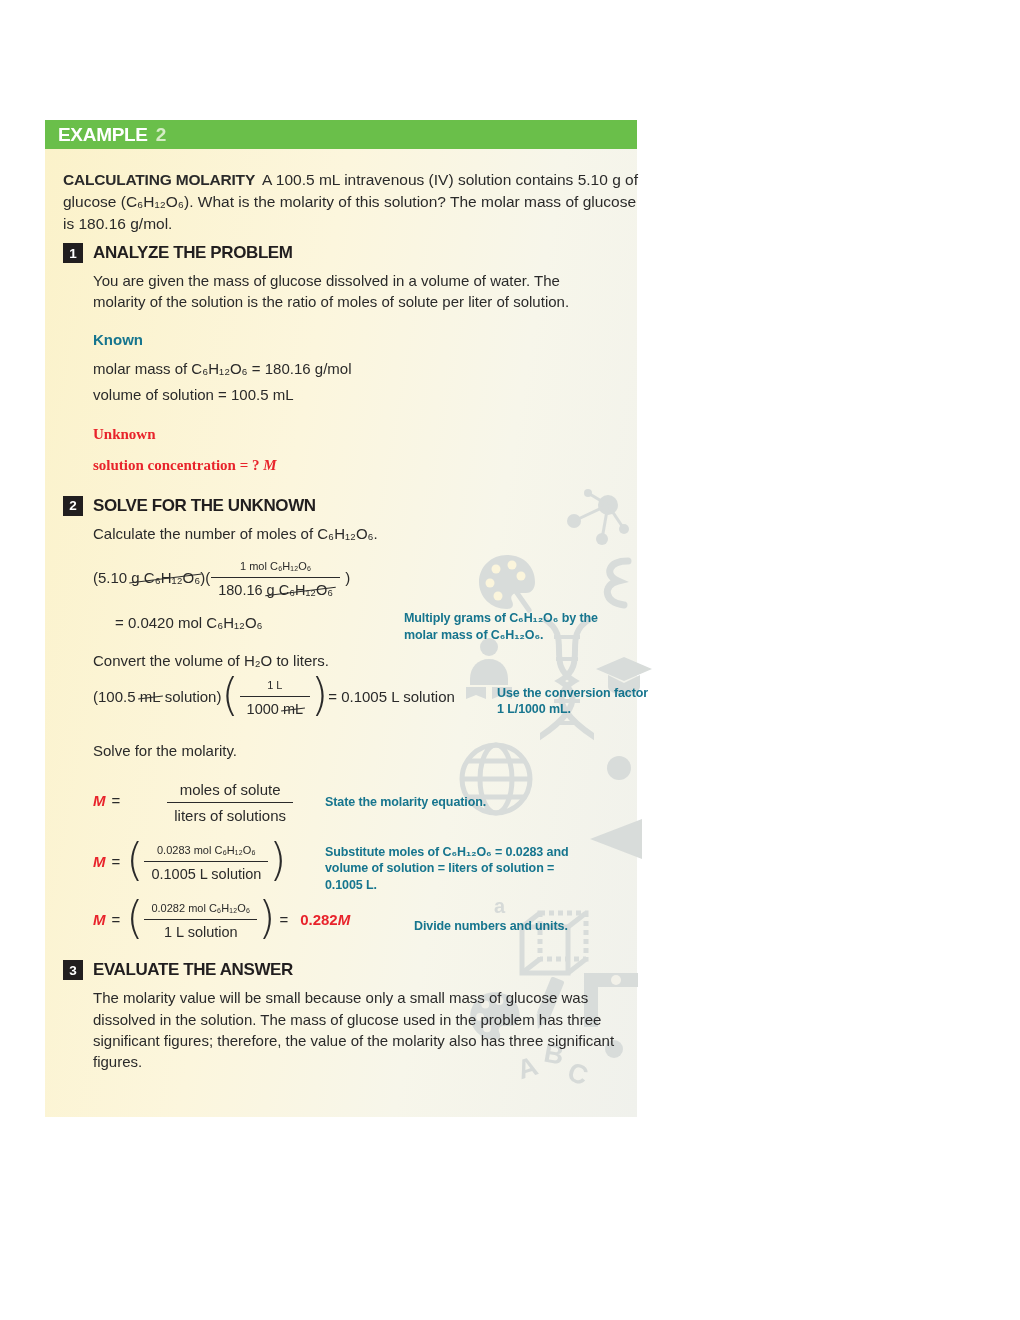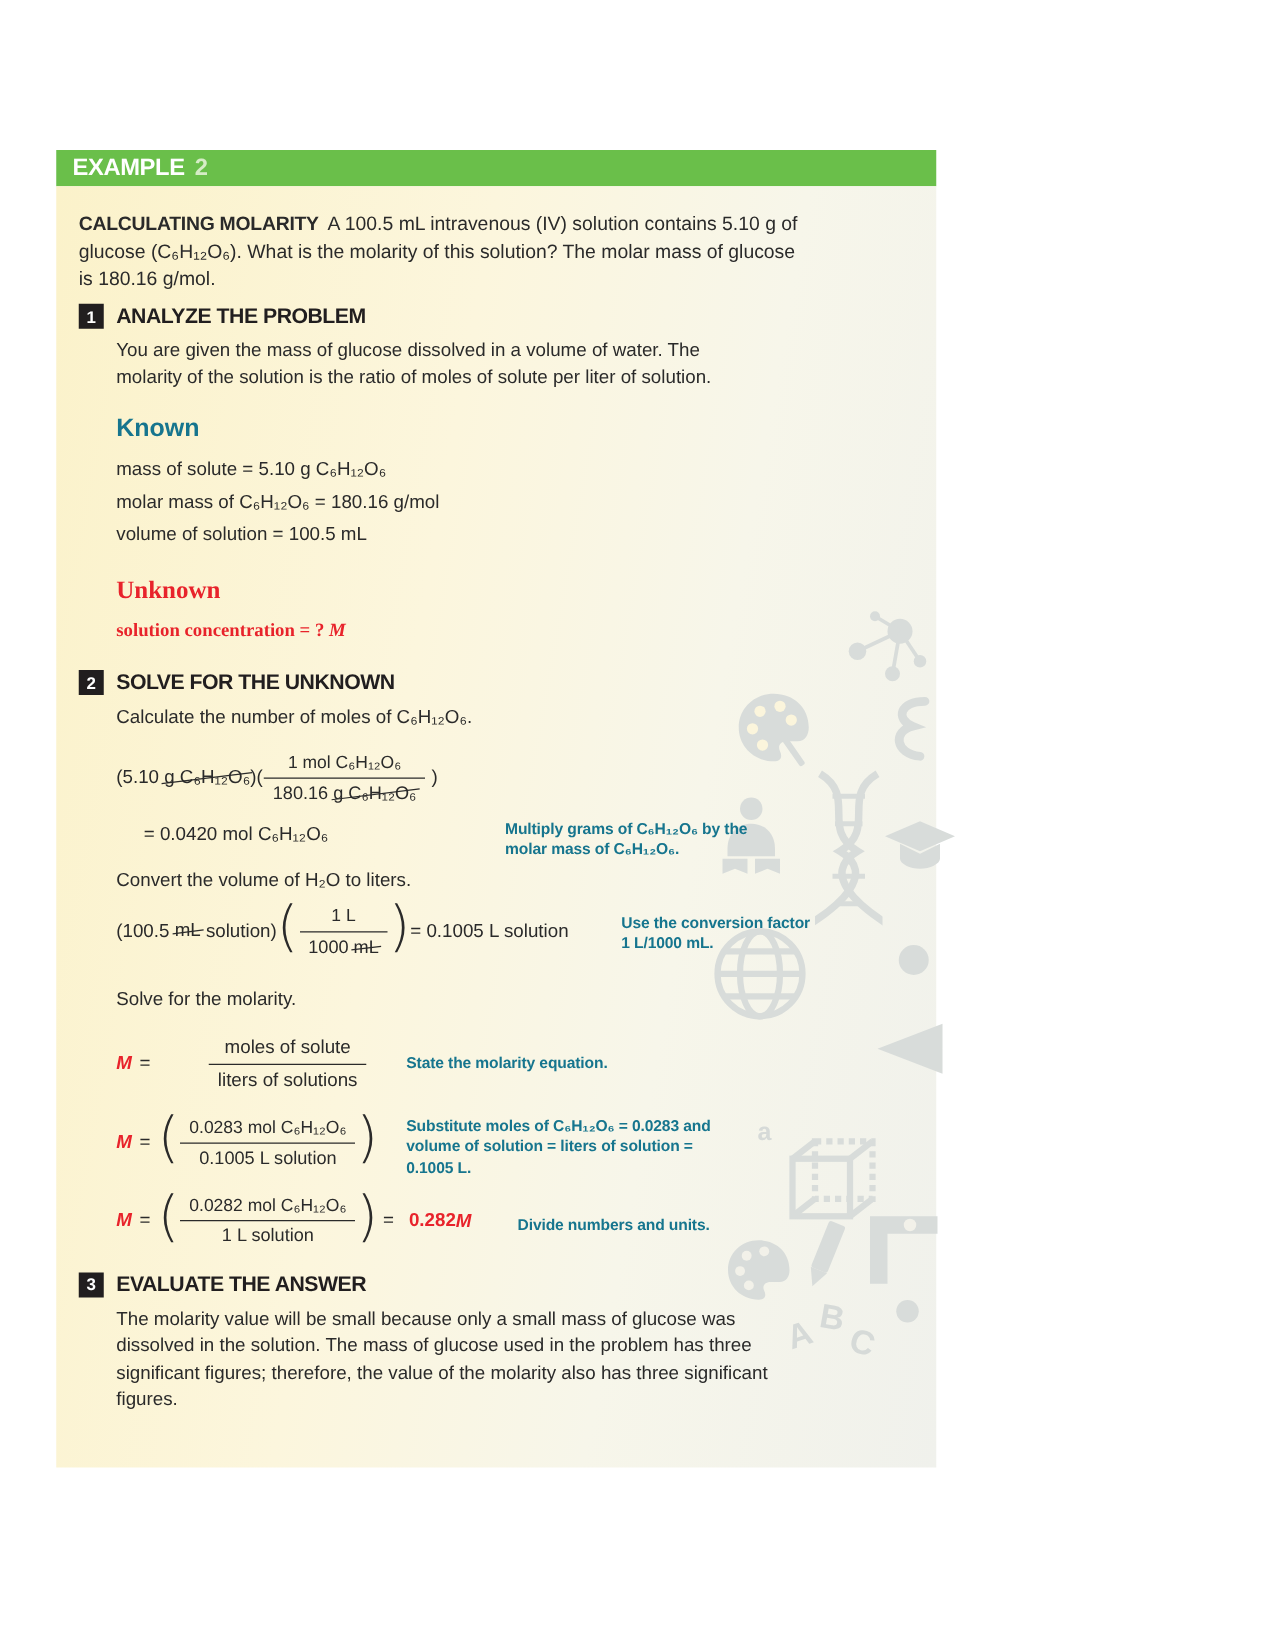--- a/index.html
+++ b/index.html
@@ -4,21 +4,21 @@
 <style>
   * { margin:0; padding:0; box-sizing:border-box; }
   html,body { background:#ffffff; }
   body {
     width:1020px; height:1320px; position:relative;
     font-family:"Liberation Sans", sans-serif;
     color:#2a2a2a;
     -webkit-font-smoothing:antialiased;
   }
   .example-box {
-    position:absolute; left:45px; top:120px; width:704px; min-height:985px;
+    position:absolute; left:45px; top:120px; width:592px; min-height:985px;
   }
   .bar {
     height:29px; background:#6abf4a; display:flex; align-items:center;
     padding-left:13px;
   }
   .bar-label { color:#ffffff; font-weight:bold; font-size:19px; letter-spacing:-0.3px; }
   .bar-num { color:#d6ecc6; font-weight:bold; font-size:19px; margin-left:8px; }
   .box-body {
     position:relative;
     min-height:956px;
@@ -35,32 +35,32 @@
   .badge {
     width:20px; height:20px; background:#211e1f; color:#fff;
     font-weight:bold; font-size:13.5px; display:flex; align-items:center; justify-content:center;
     flex:0 0 auto;
   }
   .step-title { font-size:17px; font-weight:bold; color:#211e1f; letter-spacing:-0.4px; }
   .step-body { margin-left:30px; font-size:15px; line-height:1.42; }
   .step-body > p.para { width:520px; margin-bottom:4px; }
   .wide-para { width:556px; }
 
-  .sub-label { font-weight:bold; font-size:20px; margin:16px 0 6px; }
+  .sub-label { font-weight:bold; font-size:15px; margin:16px 0 6px; }
   .teal { color:#16758e; }
   .red  { color:#e8232b;font-family:Liberation Serif, serif; }
   .kv { font-size:15px; line-height:1.75; }
   .kv.red { font-weight:bold; }
   .mi { font-style:italic; }
 
   
   .eq-row { position:relative; }
   .eq { font-size:15px; display:inline-block; white-space:nowrap; }
   .frac { display:inline-block; text-align:center; vertical-align:middle; margin:0 1px; }
-  .frac .top { display:block; border-bottom:1.5px solid #2a2a2a; padding:1px 7px 2px; font-size:14px; }
+  .frac .top { display:block; border-bottom:1.5px solid #2a2a2a; padding:1px 7px 2px; font-size:11px; }
   .frac .bot { display:block; padding:2px 7px 0; font-size:14.5px; }
   .frac-lg .top, .frac-lg .bot { font-size:15px;margin-left:40px; }
   .bigp {
     font-family:"DejaVu Sans", sans-serif; font-size:44px; font-weight:200;
     vertical-align:middle; line-height:0; position:relative; top:-3px;
   }
   .cancel { position:relative; white-space:nowrap; display:inline-block; }
   .cancel::after {
     content:""; position:absolute; left:-2px; right:-2px; top:52%;
     border-top:1.6px solid #2a2a2a; transform:rotate(-7deg);
@@ -235,21 +235,20 @@
       </p>
 
       <div class="step">
         <div class="step-head">
           <span class="badge">1</span>
           <span class="step-title">ANALYZE THE PROBLEM</span>
         </div>
         <div class="step-body">
           <p class="para">You are given the mass of glucose dissolved in a volume of water. The molarity of the solution is the ratio of moles of solute per liter of solution.</p>
           <p class="sub-label teal">Known</p>
-          <p class="kv">mass of solute = 5.10 g C₆H₁₂O₆</p>
           <p class="kv">molar mass of C₆H₁₂O₆ = 180.16 g/mol</p>
           <p class="kv">volume of solution = 100.5 mL</p>
           <p class="sub-label red">Unknown</p>
           <p class="kv red">
             <span>solution concentration = ?</span>
             <span class="mi">M</span>
           </p>
         </div>
       </div>
 

